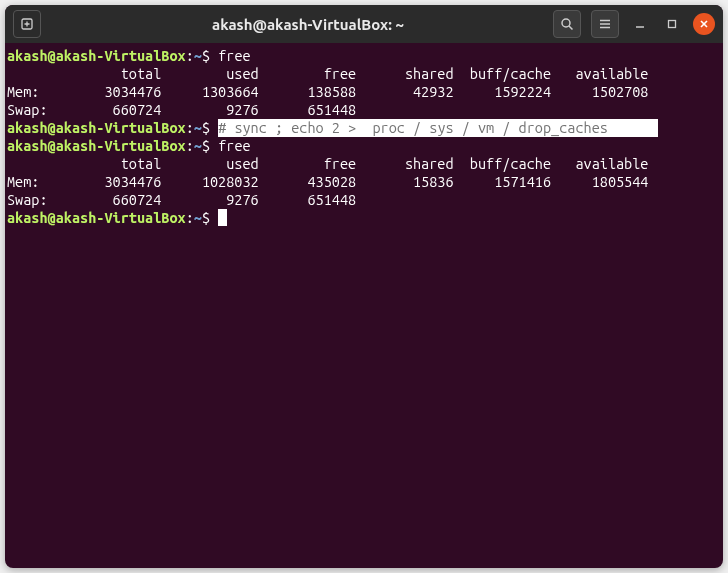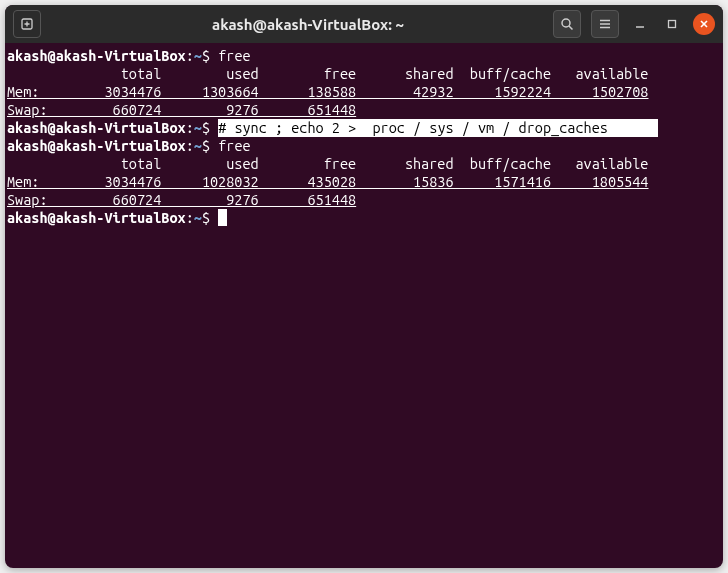--- a/index.html
+++ b/index.html
@@ -96,41 +96,40 @@
       line-height: 18px;
       color: #ffffff;
       white-space: pre;
       overflow: hidden;
     }
     .line {
       display: block;
       height: 18px;
     }
     .prompt-user {
-      color: #ffffff;
+      color: #bef264;
       font-weight: bold;
     }
     .prompt-path {
       color: #729fcf;
       font-weight: bold;
     }
     .cmd {
       color: #ffffff;
     }
     .header-row {
       color: #ffffff;
       font-weight: normal;
     }
     .data-row {
       color: #ffffff;
-      text-decoration: underline;
     }
     .highlight-cmd {
       background: #ffffff;
-      color: #000000;
+      color: #737373;
       display: inline-block;
     }
     .cursor {
       background: #ffffff;
       display: inline-block;
       width: 9px;
       height: 17px;
       vertical-align: text-bottom;
     }
     svg { display: block; }

